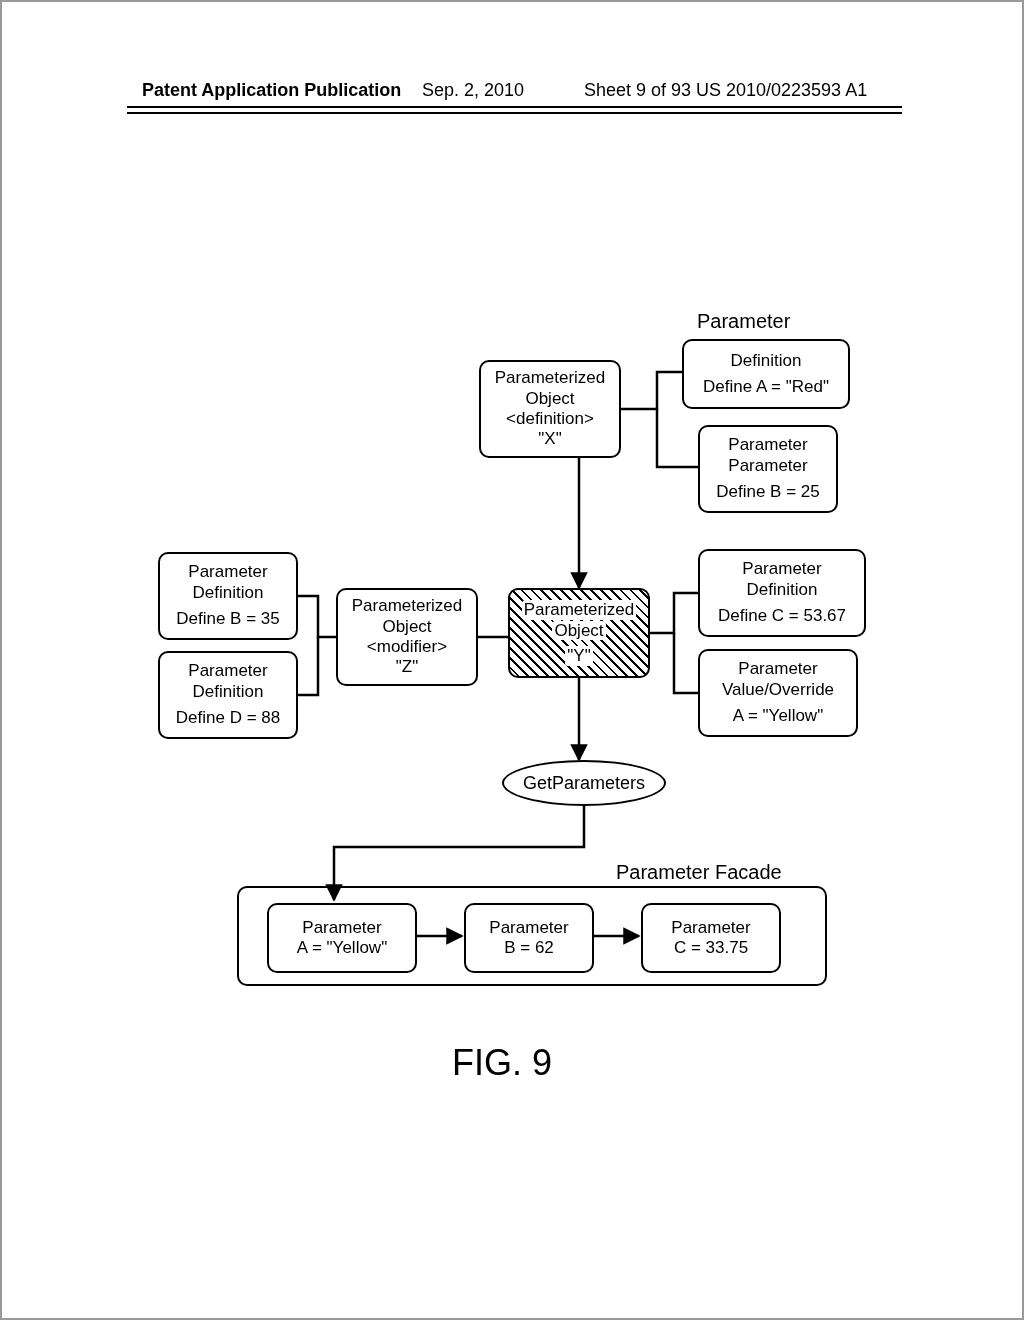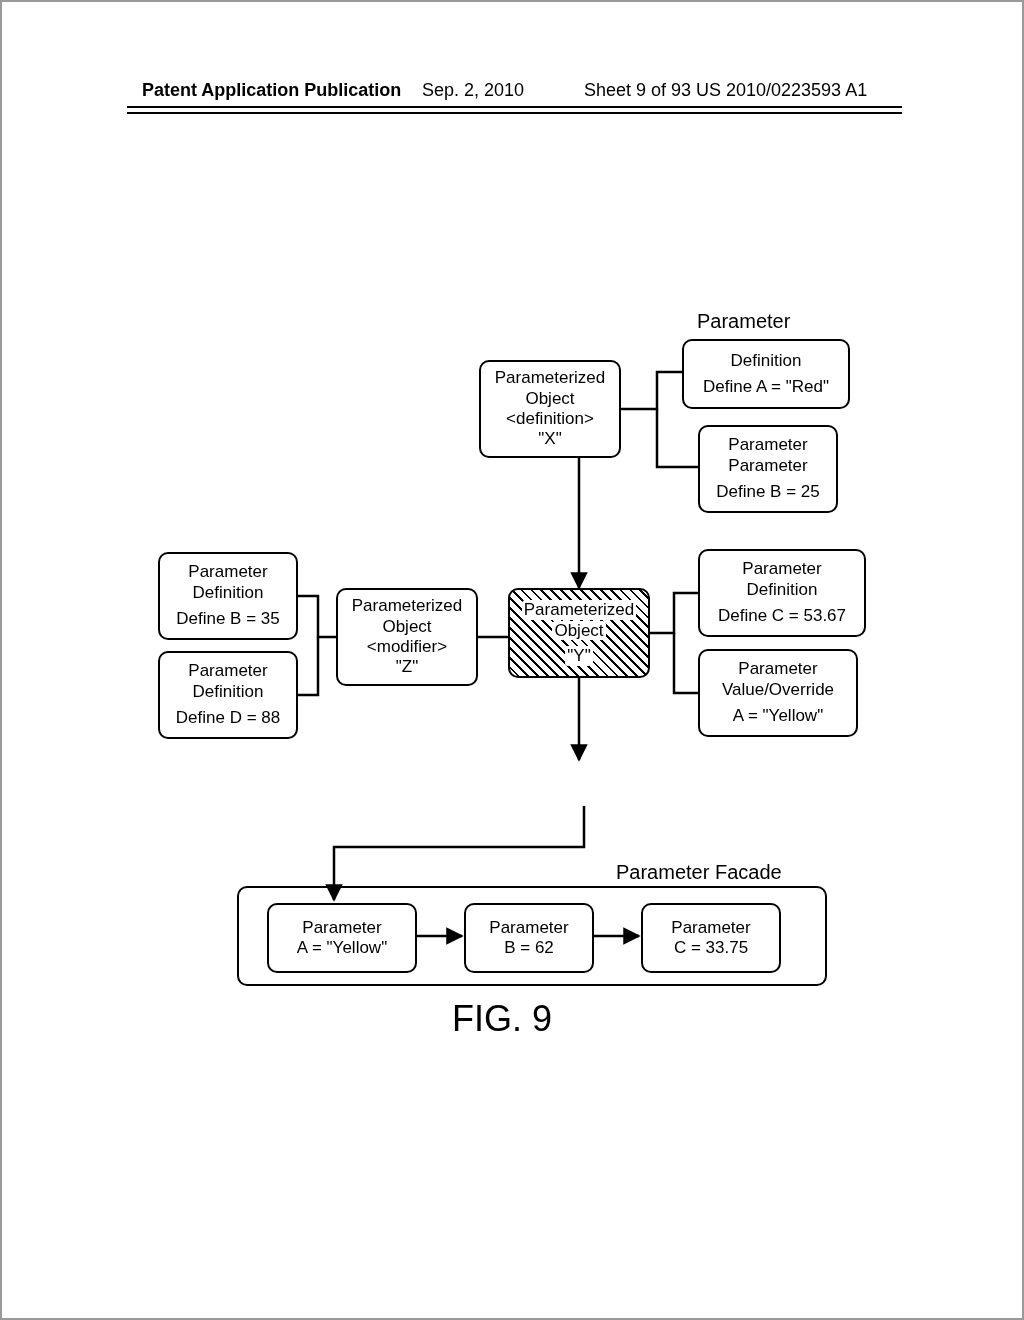--- a/index.html
+++ b/index.html
@@ -169,20 +169,23 @@
       <span class="sp"></span>
       <span class="l2">Define C = 53.67</span>
     </div>
     <div class="node" style="left:696px; top:647px; width:160px; height:88px;">
       <span class="l1">Parameter</span>
       <span class="l1">Value/Override</span>
       <span class="sp"></span>
       <span class="l2">A = "Yellow"</span>
     </div>
 
+    <div class="ellipse" style="left:500px; top:758px; width:164px; height:46px;">
+      <span>GetParameters</span>
+    </div>
 
     <div class="label" style="left:614px; top:859px;">Parameter Facade</div>
 
     <div class="facade" style="left:235px; top:884px; width:590px; height:100px;">
       <div class="pnode" style="left:28px; top:15px; width:150px; height:70px;">
         <span>Parameter</span>
         <span class="sp"></span>
         <span>A = "Yellow"</span>
       </div>
       <div class="pnode" style="left:225px; top:15px; width:130px; height:70px;">
@@ -190,21 +193,21 @@
         <span class="sp"></span>
         <span>B = 62</span>
       </div>
       <div class="pnode" style="left:402px; top:15px; width:140px; height:70px;">
         <span>Parameter</span>
         <span class="sp"></span>
         <span>C = 33.75</span>
       </div>
     </div>
 
-    <div class="fig" style="left:450px; top:996px;">FIG. 9</div>
+    <div class="fig" style="left:450px; top:1040px;">FIG. 9</div>
 
     <svg class="lines">
       <defs>
         <marker id="arrow" viewBox="0 0 10 10" refX="9" refY="5" markerWidth="7" markerHeight="7" orient="auto-start-reverse">
           <path d="M 0 0 L 10 5 L 0 10 z" fill="#000"></path>
         </marker>
       </defs>
       <g stroke="#000" stroke-width="2.5" fill="none">
 
         <path d="M619 407 L655 407 L655 370 L680 370"></path>

